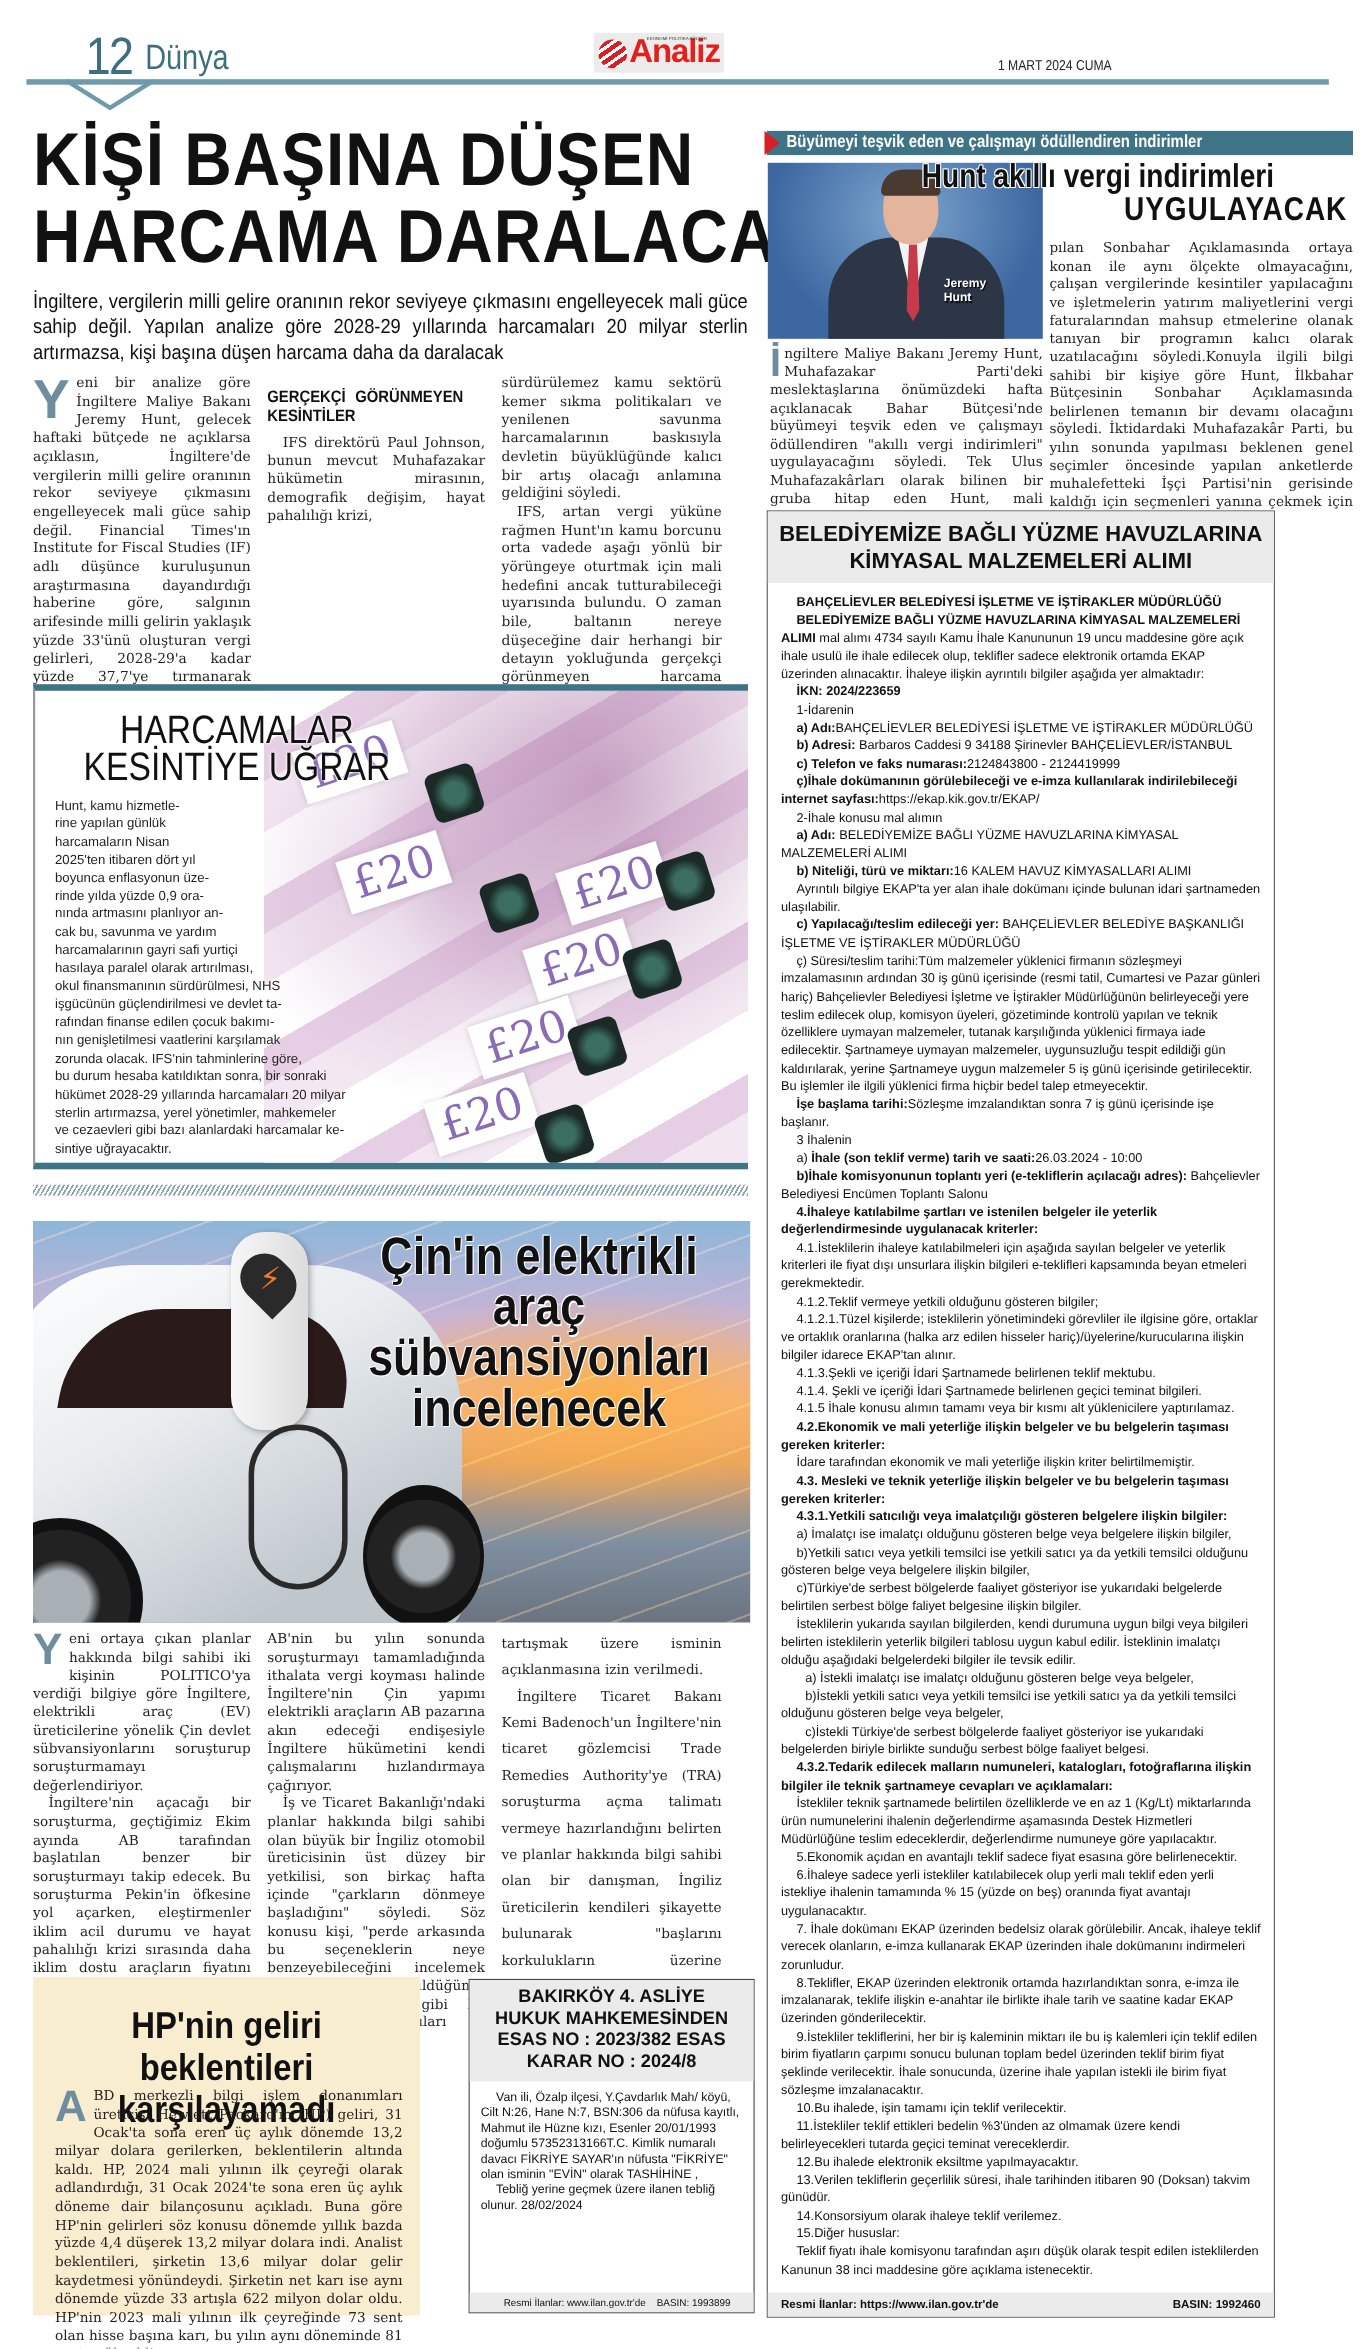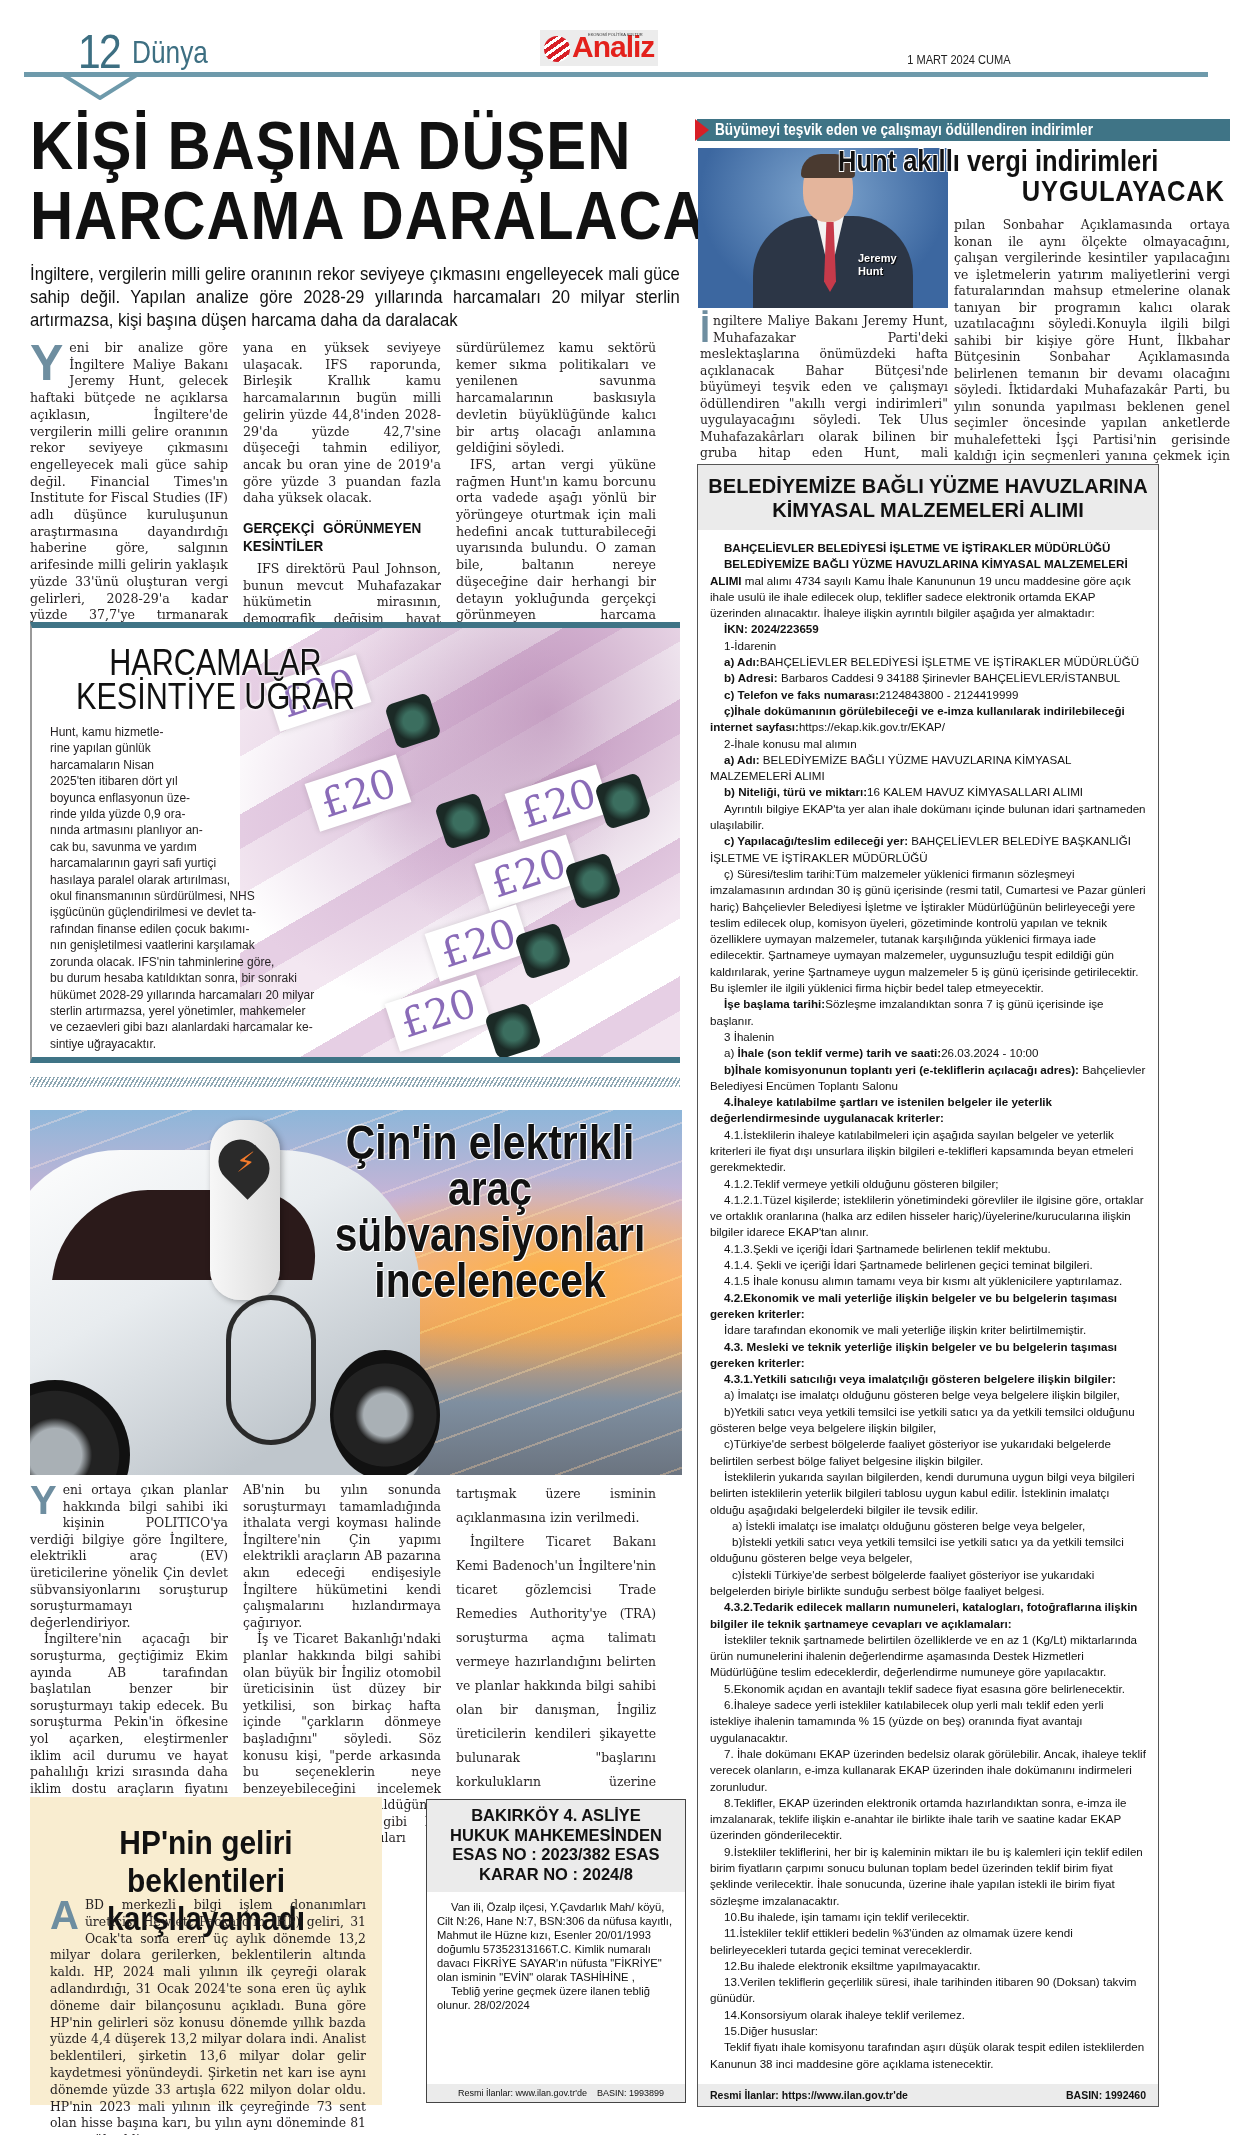--- a/index.html
+++ b/index.html
@@ -121,21 +121,20 @@
   <h1 class="headline">
     <div>KİŞİ BAŞINA DÜŞEN</div>
     <div>HARCAMA DARALACAK</div>
   </h1>
   <p class="deck">İngiltere, vergilerin milli gelire oranının rekor seviyeye çıkmasını engelleyecek mali güce sahip değil. Yapılan analize göre 2028-29 yıllarında harcamaları 20 milyar sterlin artırmazsa, kişi başına düşen harcama daha da daralacak</p>
 
   <div class="col" style="left:30px; top:340px; width:198px;">
     <p class="noind"><span class="dropcap">Y</span><span>eni bir analize göre İngiltere Maliye Bakanı Jeremy Hunt, gelecek haftaki bütçede ne açıklarsa açıklasın, İngiltere'de vergilerin milli gelire oranının rekor seviyeye çıkmasını engelleyecek mali güce sahip değil. Financial Times'ın Institute for Fiscal Studies (IF) adlı düşünce kuruluşunun araştırmasına dayandırdığı haberine göre, salgının arifesinde milli gelirin yaklaşık yüzde 33'ünü oluşturan vergi gelirleri, 2028-29'a kadar yüzde 37,7'ye tırmanarak İkinci Dünya Savaşı'nın sonundan bu</span></p>
   </div>
   <div class="col" style="left:243px; top:340px; width:198px;">
-    <p class="noind">yana en yüksek seviyeye ulaşacak. IFS raporunda, Birleşik Krallık kamu harcamalarının bugün milli gelirin yüzde 44,8'inden 2028-29'da yüzde 42,7'sine düşeceği tahmin ediliyor, ancak bu oran yine de 2019'a göre yüzde 3 puandan fazla daha yüksek olacak.</p>
     <div class="subhead">GERÇEKÇİ GÖRÜNMEYEN KESİNTİLER</div>
     <p>IFS direktörü Paul Johnson, bunun mevcut Muhafazakar hükümetin mirasının, demografik değişim, hayat pahalılığı krizi,</p>
   </div>
   <div class="col" style="left:456px; top:340px; width:200px;">
     <p class="noind">sürdürülemez kamu sektörü kemer sıkma politikaları ve yenilenen savunma harcamalarının baskısıyla devletin büyüklüğünde kalıcı bir artış olacağı anlamına geldiğini söyledi.</p>
     <p>IFS, artan vergi yüküne rağmen Hunt'ın kamu borcunu orta vadede aşağı yönlü bir yörüngeye oturtmak için mali hedefini ancak tutturabileceği uyarısında bulundu. O zaman bile, baltanın nereye düşeceğine dair herhangi bir detayın yokluğunda gerçekçi görünmeyen harcama kesintileri planlarına güveneceğini ekledi</p>
   </div>
 </section>
 
 <section class="note-box">

